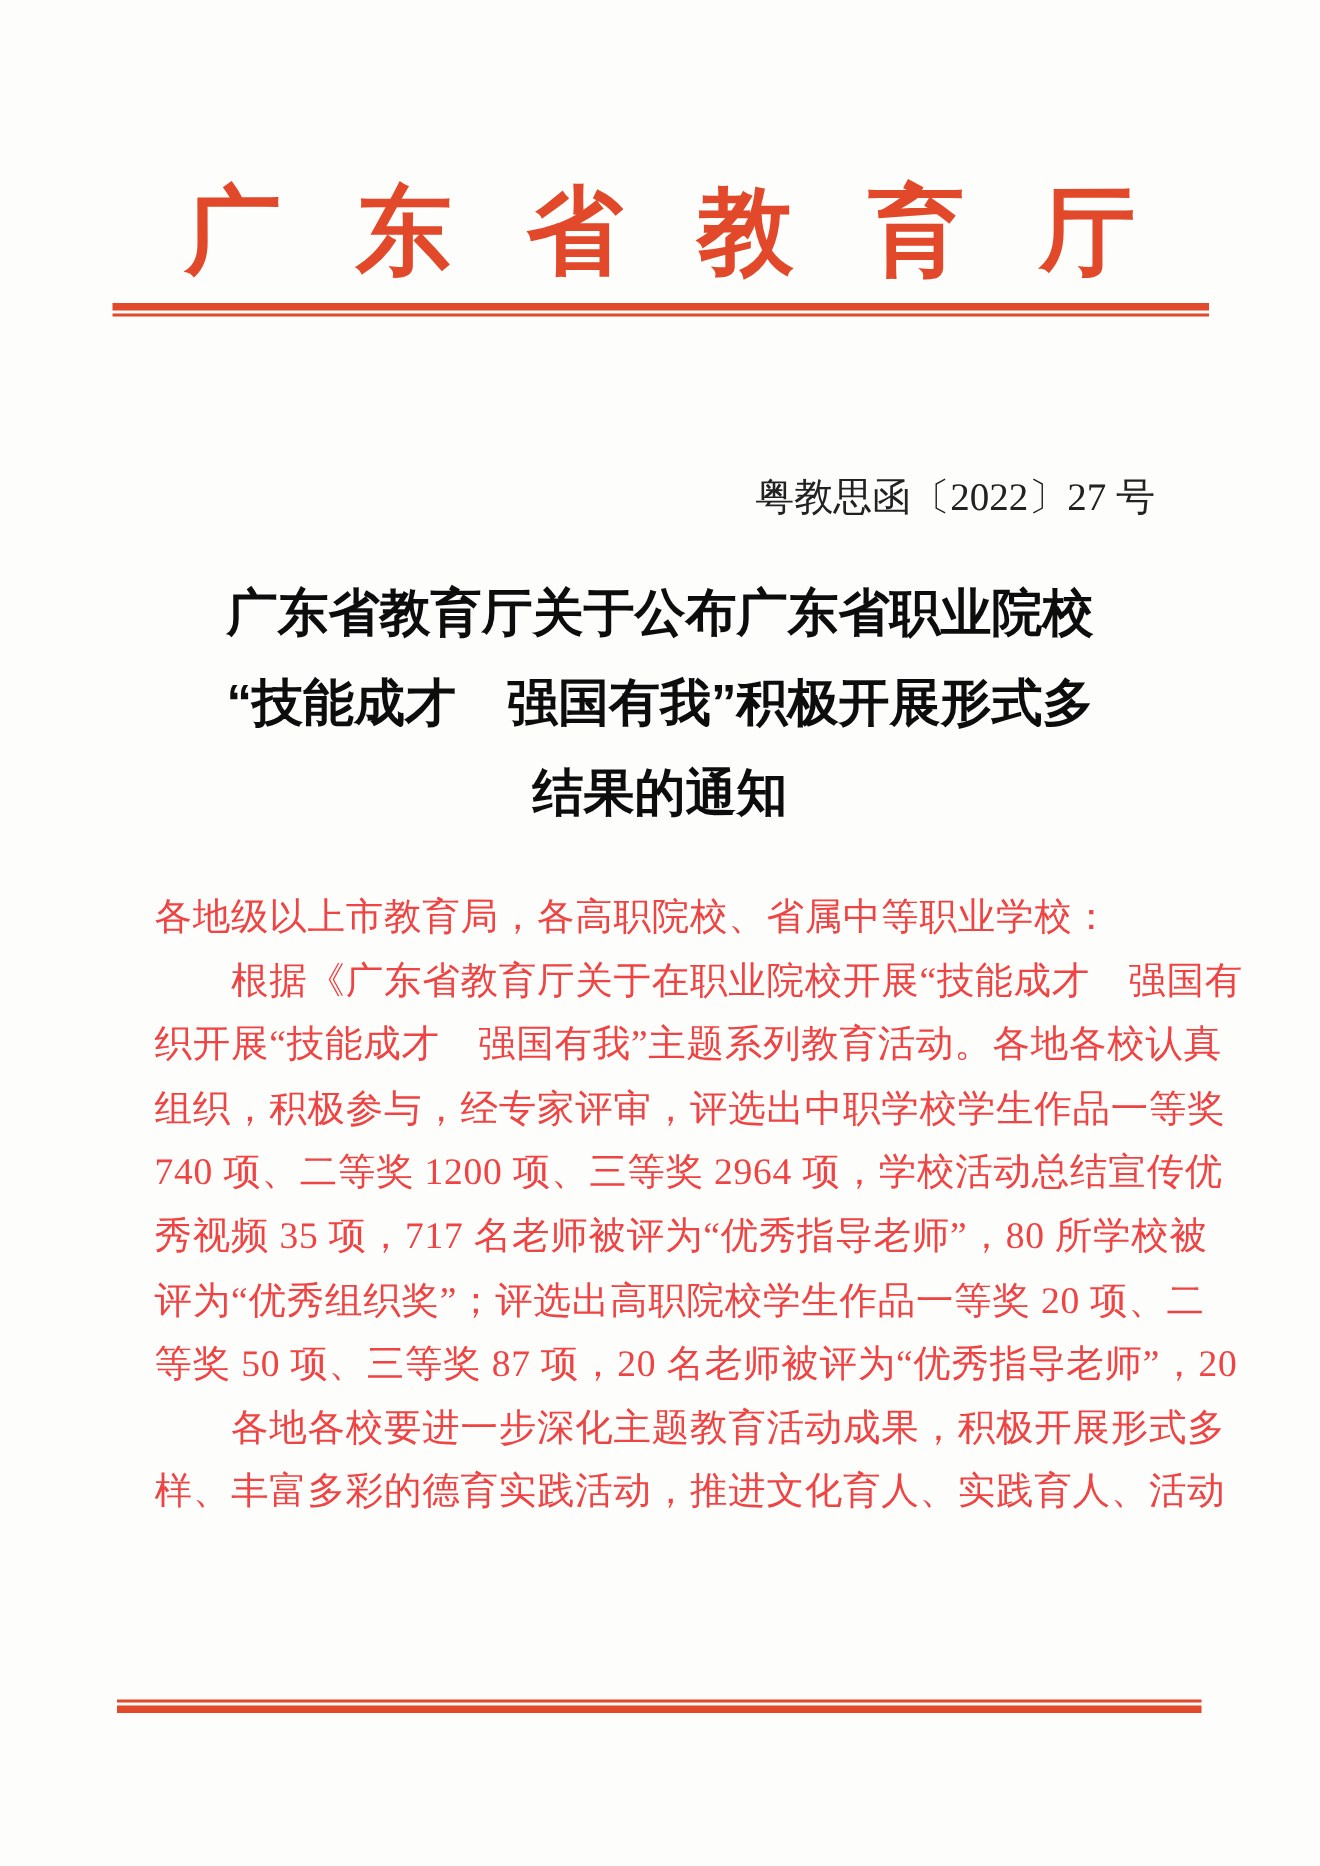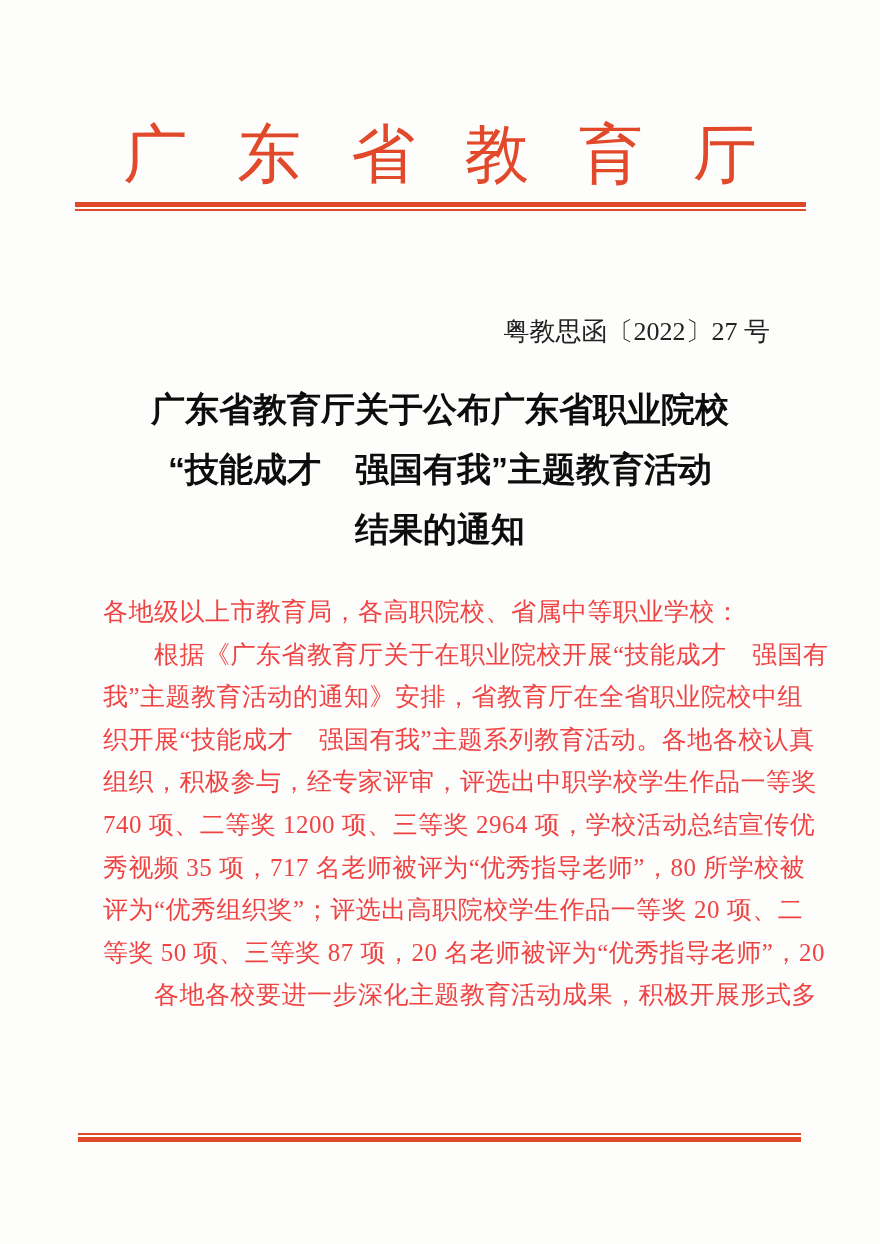--- a/index.html
+++ b/index.html
@@ -21,21 +21,21 @@
   }
   
   .org-name {
     position: absolute;
     top: 118px;
     left: 0;
     width: 880px;
     text-align: center;
     font-family: "Liberation Serif", serif;
     font-size: 64px;
-    font-weight: 400;
+    font-weight: 700;
     line-height: 74px;
     color: #e2492a;
     letter-spacing: 0.78em;
     text-indent: 0.78em;
     white-space: nowrap;
   }
   .rule-top {
     position: absolute;
     top: 202px;
     left: 75px;
@@ -106,35 +106,35 @@
   <div class="rule-top">
     <div class="thick"></div>
     <div class="gap"></div>
     <div class="thin"></div>
   </div>
 
   <div class="doc-number">粤教思函〔2022〕27 号</div>
 
   <div class="doc-title">
     <div class="title-line">广东省教育厅关于公布广东省职业院校</div>
-    <div class="title-line">“技能成才　强国有我”主题教育活动</div>
+    <div class="title-line">“技能成才　强国有我”积极开展形式多</div>
     <div class="title-line">结果的通知</div>
   </div>
 
   <div class="doc-body">
     <div class="body-line">各地级以上市教育局，各高职院校、省属中等职业学校：</div>
     <div class="body-line">　　根据《广东省教育厅关于在职业院校开展“技能成才　强国有</div>
-    <div class="body-line">我”主题教育活动的通知》安排，省教育厅在全省职业院校中组</div>
     <div class="body-line">织开展“技能成才　强国有我”主题系列教育活动。各地各校认真</div>
     <div class="body-line">组织，积极参与，经专家评审，评选出中职学校学生作品一等奖</div>
     <div class="body-line">740 项、二等奖 1200 项、三等奖 2964 项，学校活动总结宣传优</div>
     <div class="body-line">秀视频 35 项，717 名老师被评为“优秀指导老师”，80 所学校被</div>
     <div class="body-line">评为“优秀组织奖”；评选出高职院校学生作品一等奖 20 项、二</div>
     <div class="body-line">等奖 50 项、三等奖 87 项，20 名老师被评为“优秀指导老师”，20</div>
     <div class="body-line">　　各地各校要进一步深化主题教育活动成果，积极开展形式多</div>
+    <div class="body-line">样、丰富多彩的德育实践活动，推进文化育人、实践育人、活动</div>
   </div>
 
   <div class="rule-bottom">
     <div class="thin"></div>
     <div class="gap"></div>
     <div class="thick"></div>
   </div>
 
 </div>
 

